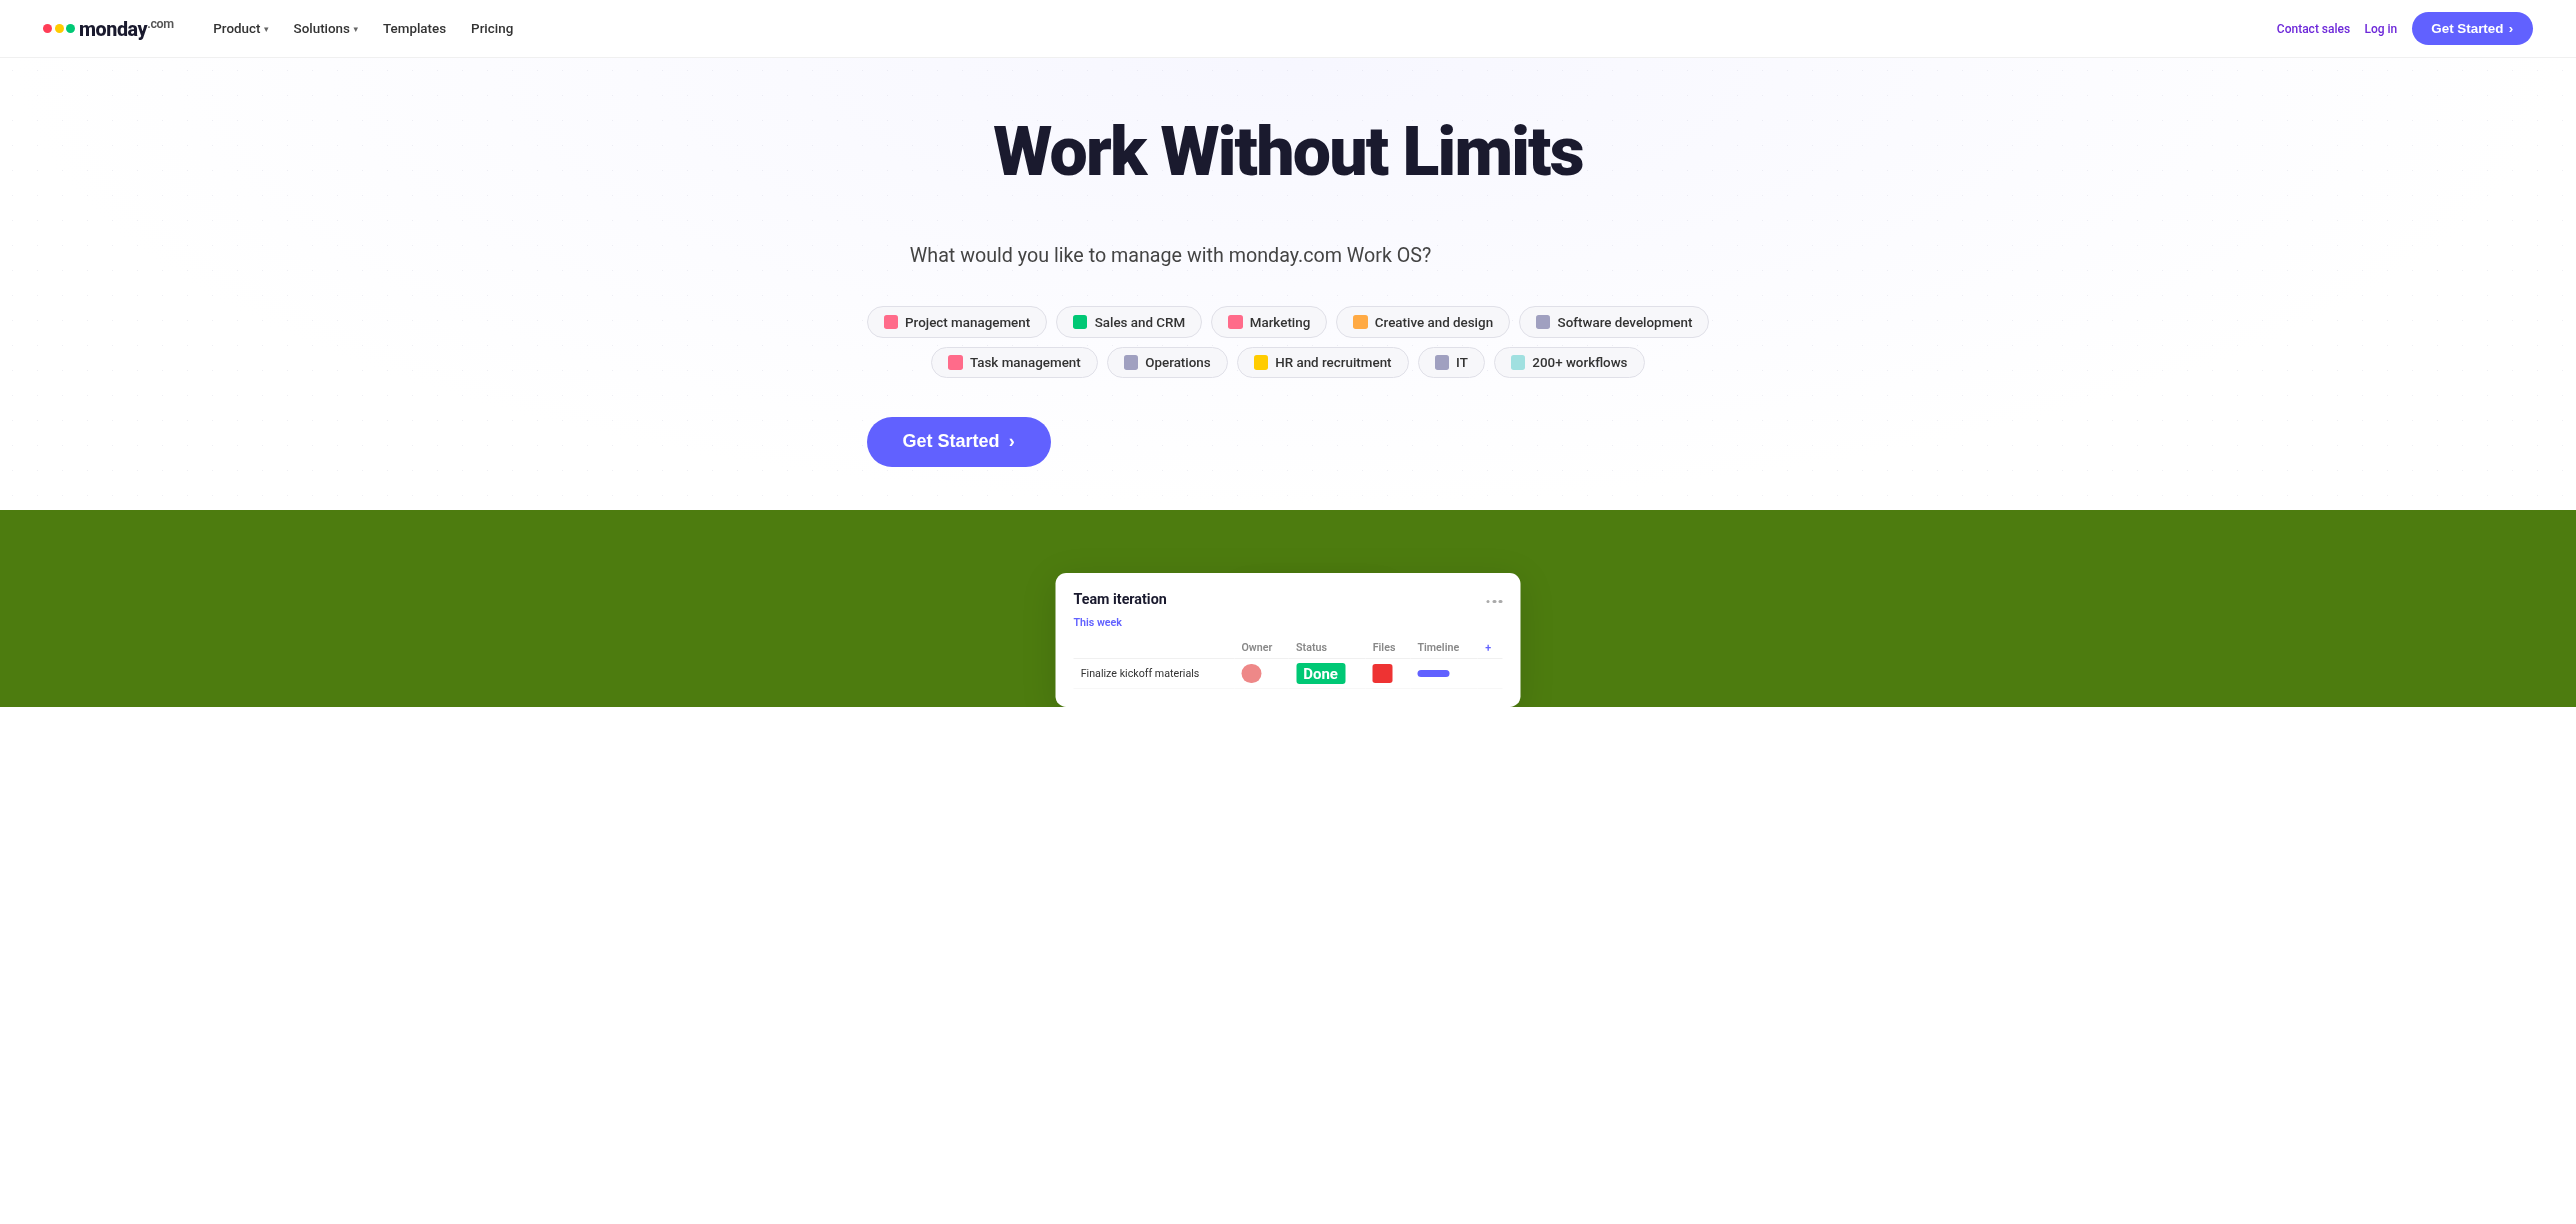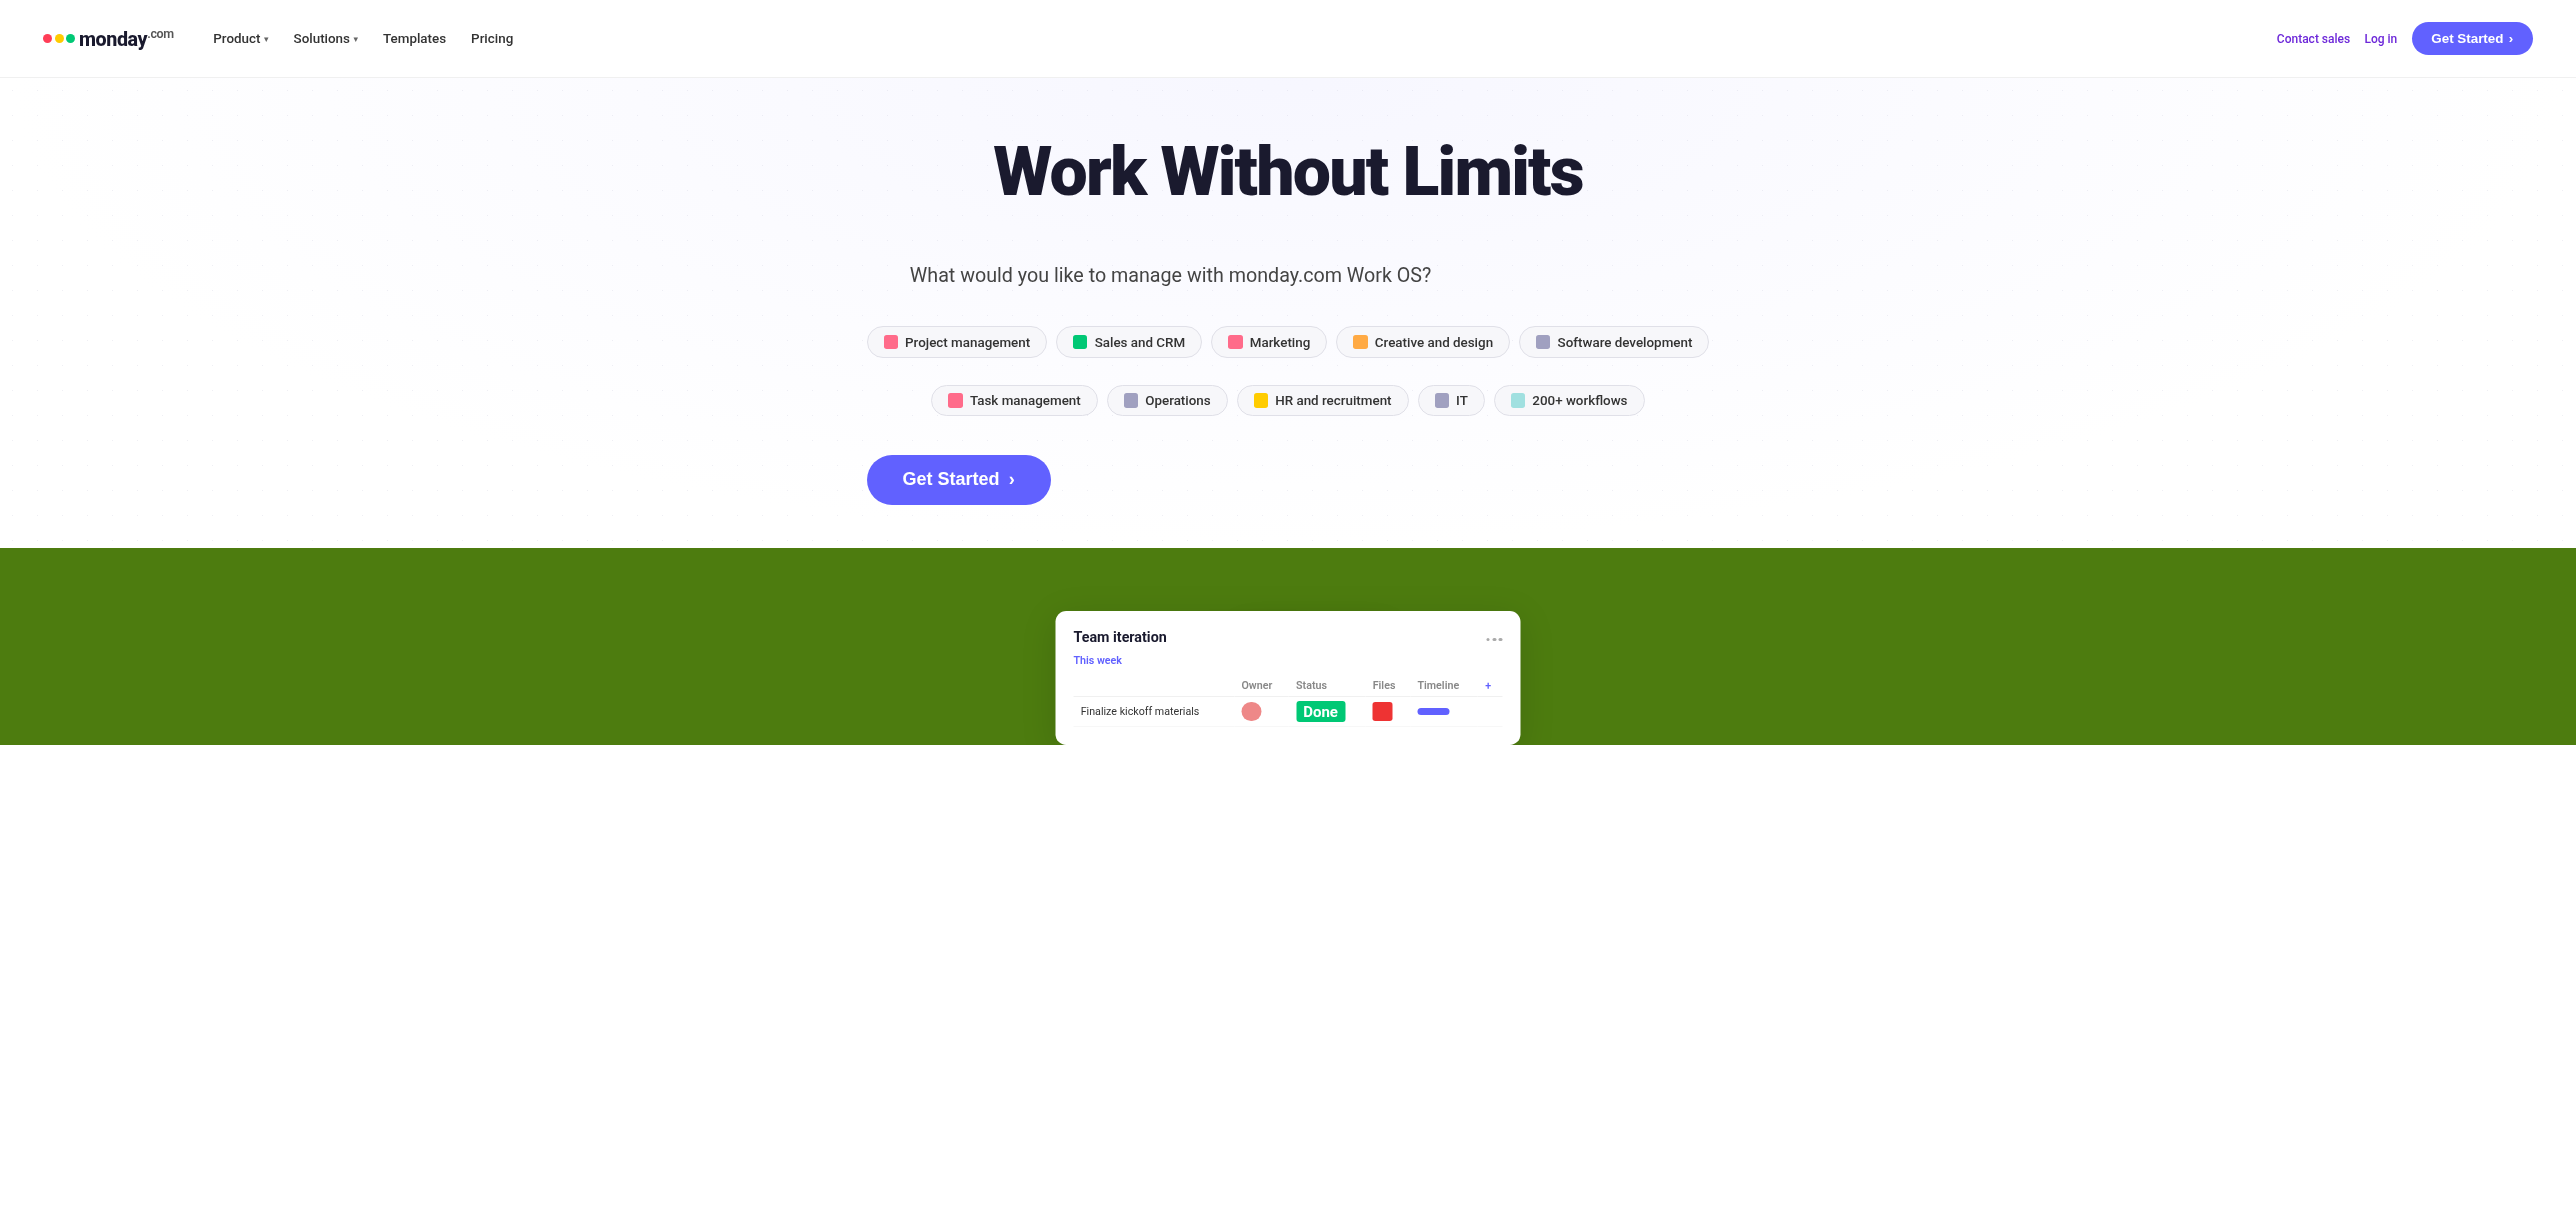--- a/index.html
+++ b/index.html
@@ -10,21 +10,21 @@
       color: #1a1a2e;
       overflow-x: hidden;
     }
 
     
     nav {
       display: flex;
       align-items: center;
       justify-content: space-between;
       padding: 0 43px;
-      height: 78px;
+      height: 58px;
       border-bottom: 0.9px solid #f0f0f0;
       background: #fff;
       position: sticky;
       top: 0;
       z-index: 100;
     }
 
     .nav-left {
       display: flex;
       align-items: center;
@@ -142,21 +142,21 @@
       line-height: 1.5;
       max-width: 608px;
       margin-bottom: 36px;
     }
 
     
     .chips-container {
       display: flex;
       flex-direction: column;
       align-items: center;
-      gap: 27px;
+      gap: 9px;
       margin-bottom: 39px;
     }
 
     .chips-row {
       display: flex;
       flex-wrap: wrap;
       justify-content: center;
       gap: 9px;
     }
 

